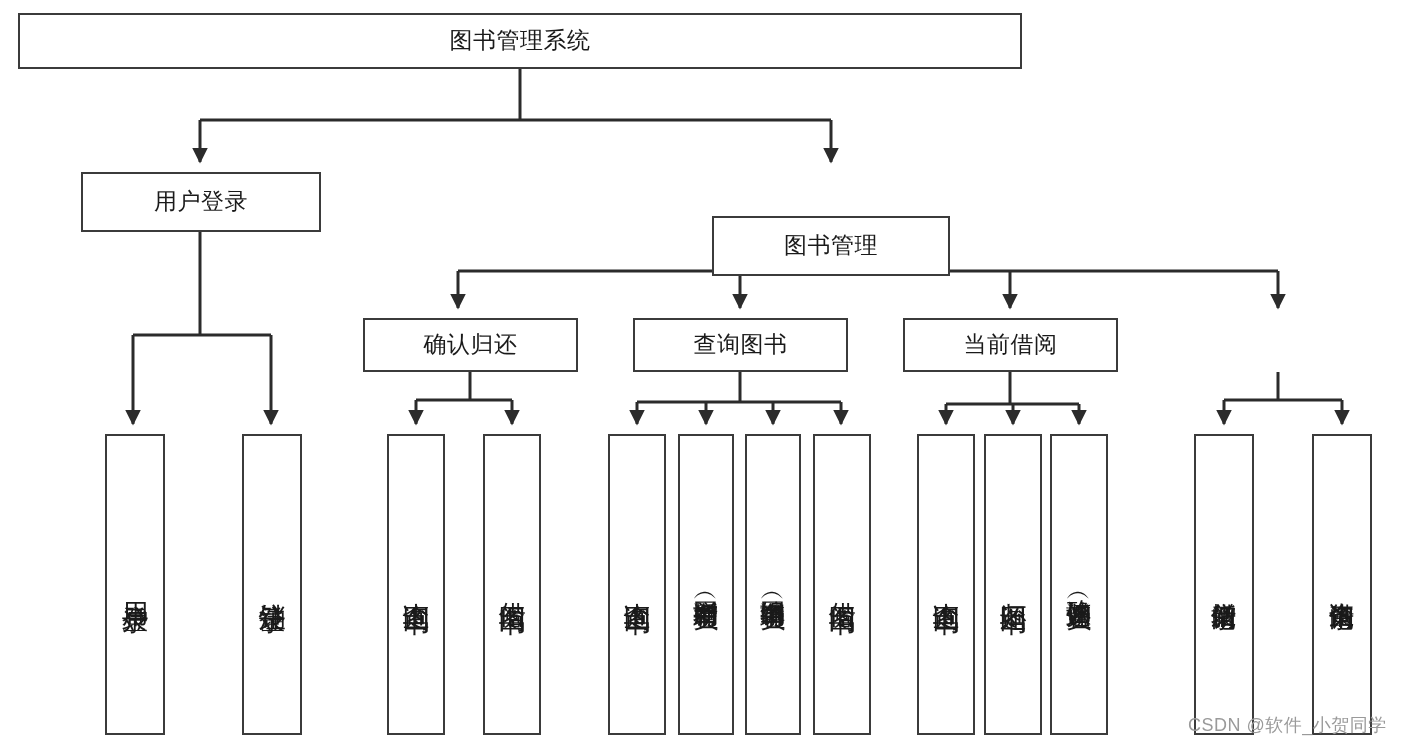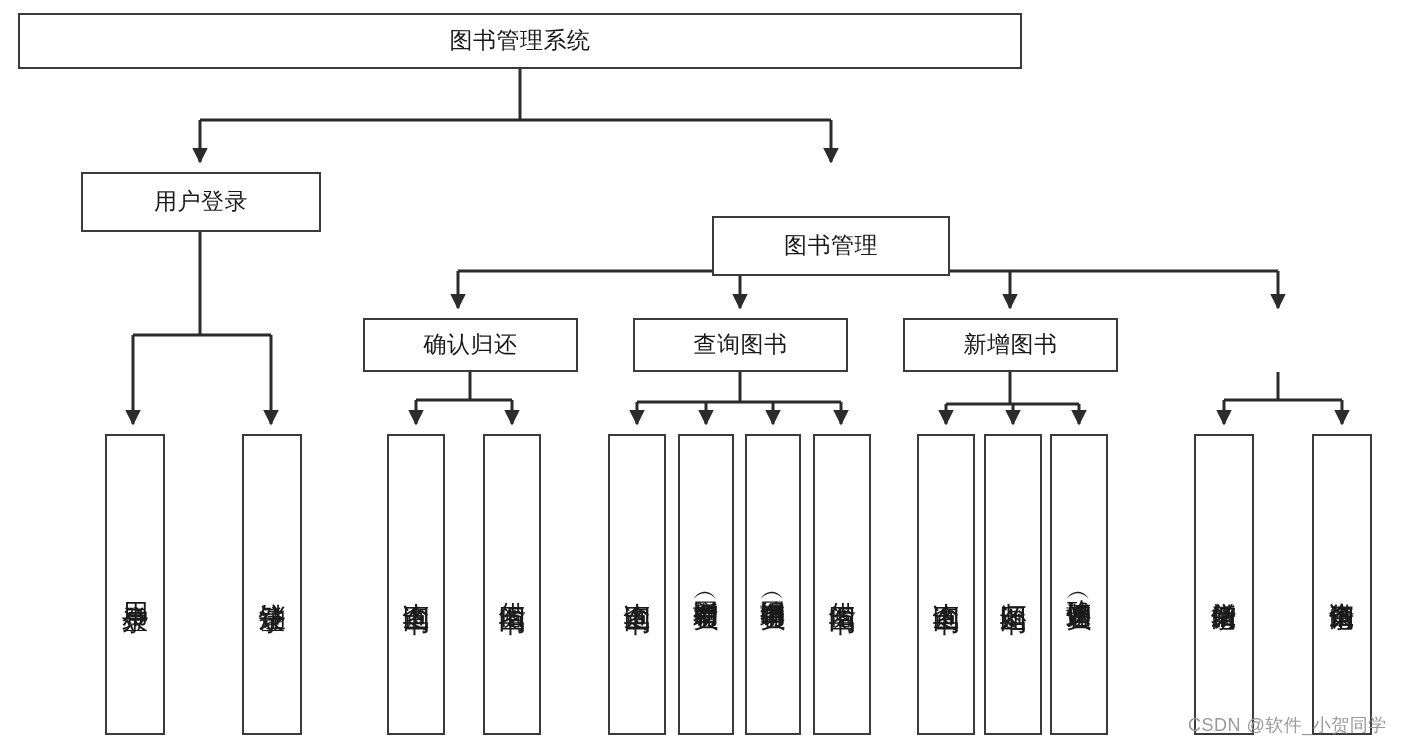--- a/index.html
+++ b/index.html
@@ -188,21 +188,21 @@
     <span class="label">图书管理</span>
   </div>
 
   <div class="node horiz lvl2" id="node-newbook">
     <span class="label">确认归还</span>
   </div>
   <div class="node horiz lvl2" id="node-borrow">
     <span class="label">查询图书</span>
   </div>
   <div class="node horiz lvl2" id="node-current">
-    <span class="label">新增图书</span>
+    <span class="label">当前借阅</span>
   </div>
 
   <div class="node leaf" id="leaf-user-login">
     <span class="label">用户登录</span>
   </div>
   <div class="node leaf" id="leaf-user-logout">
     <span class="label">注销登录</span>
   </div>
 
   <div class="node leaf" id="leaf-nb-query">

